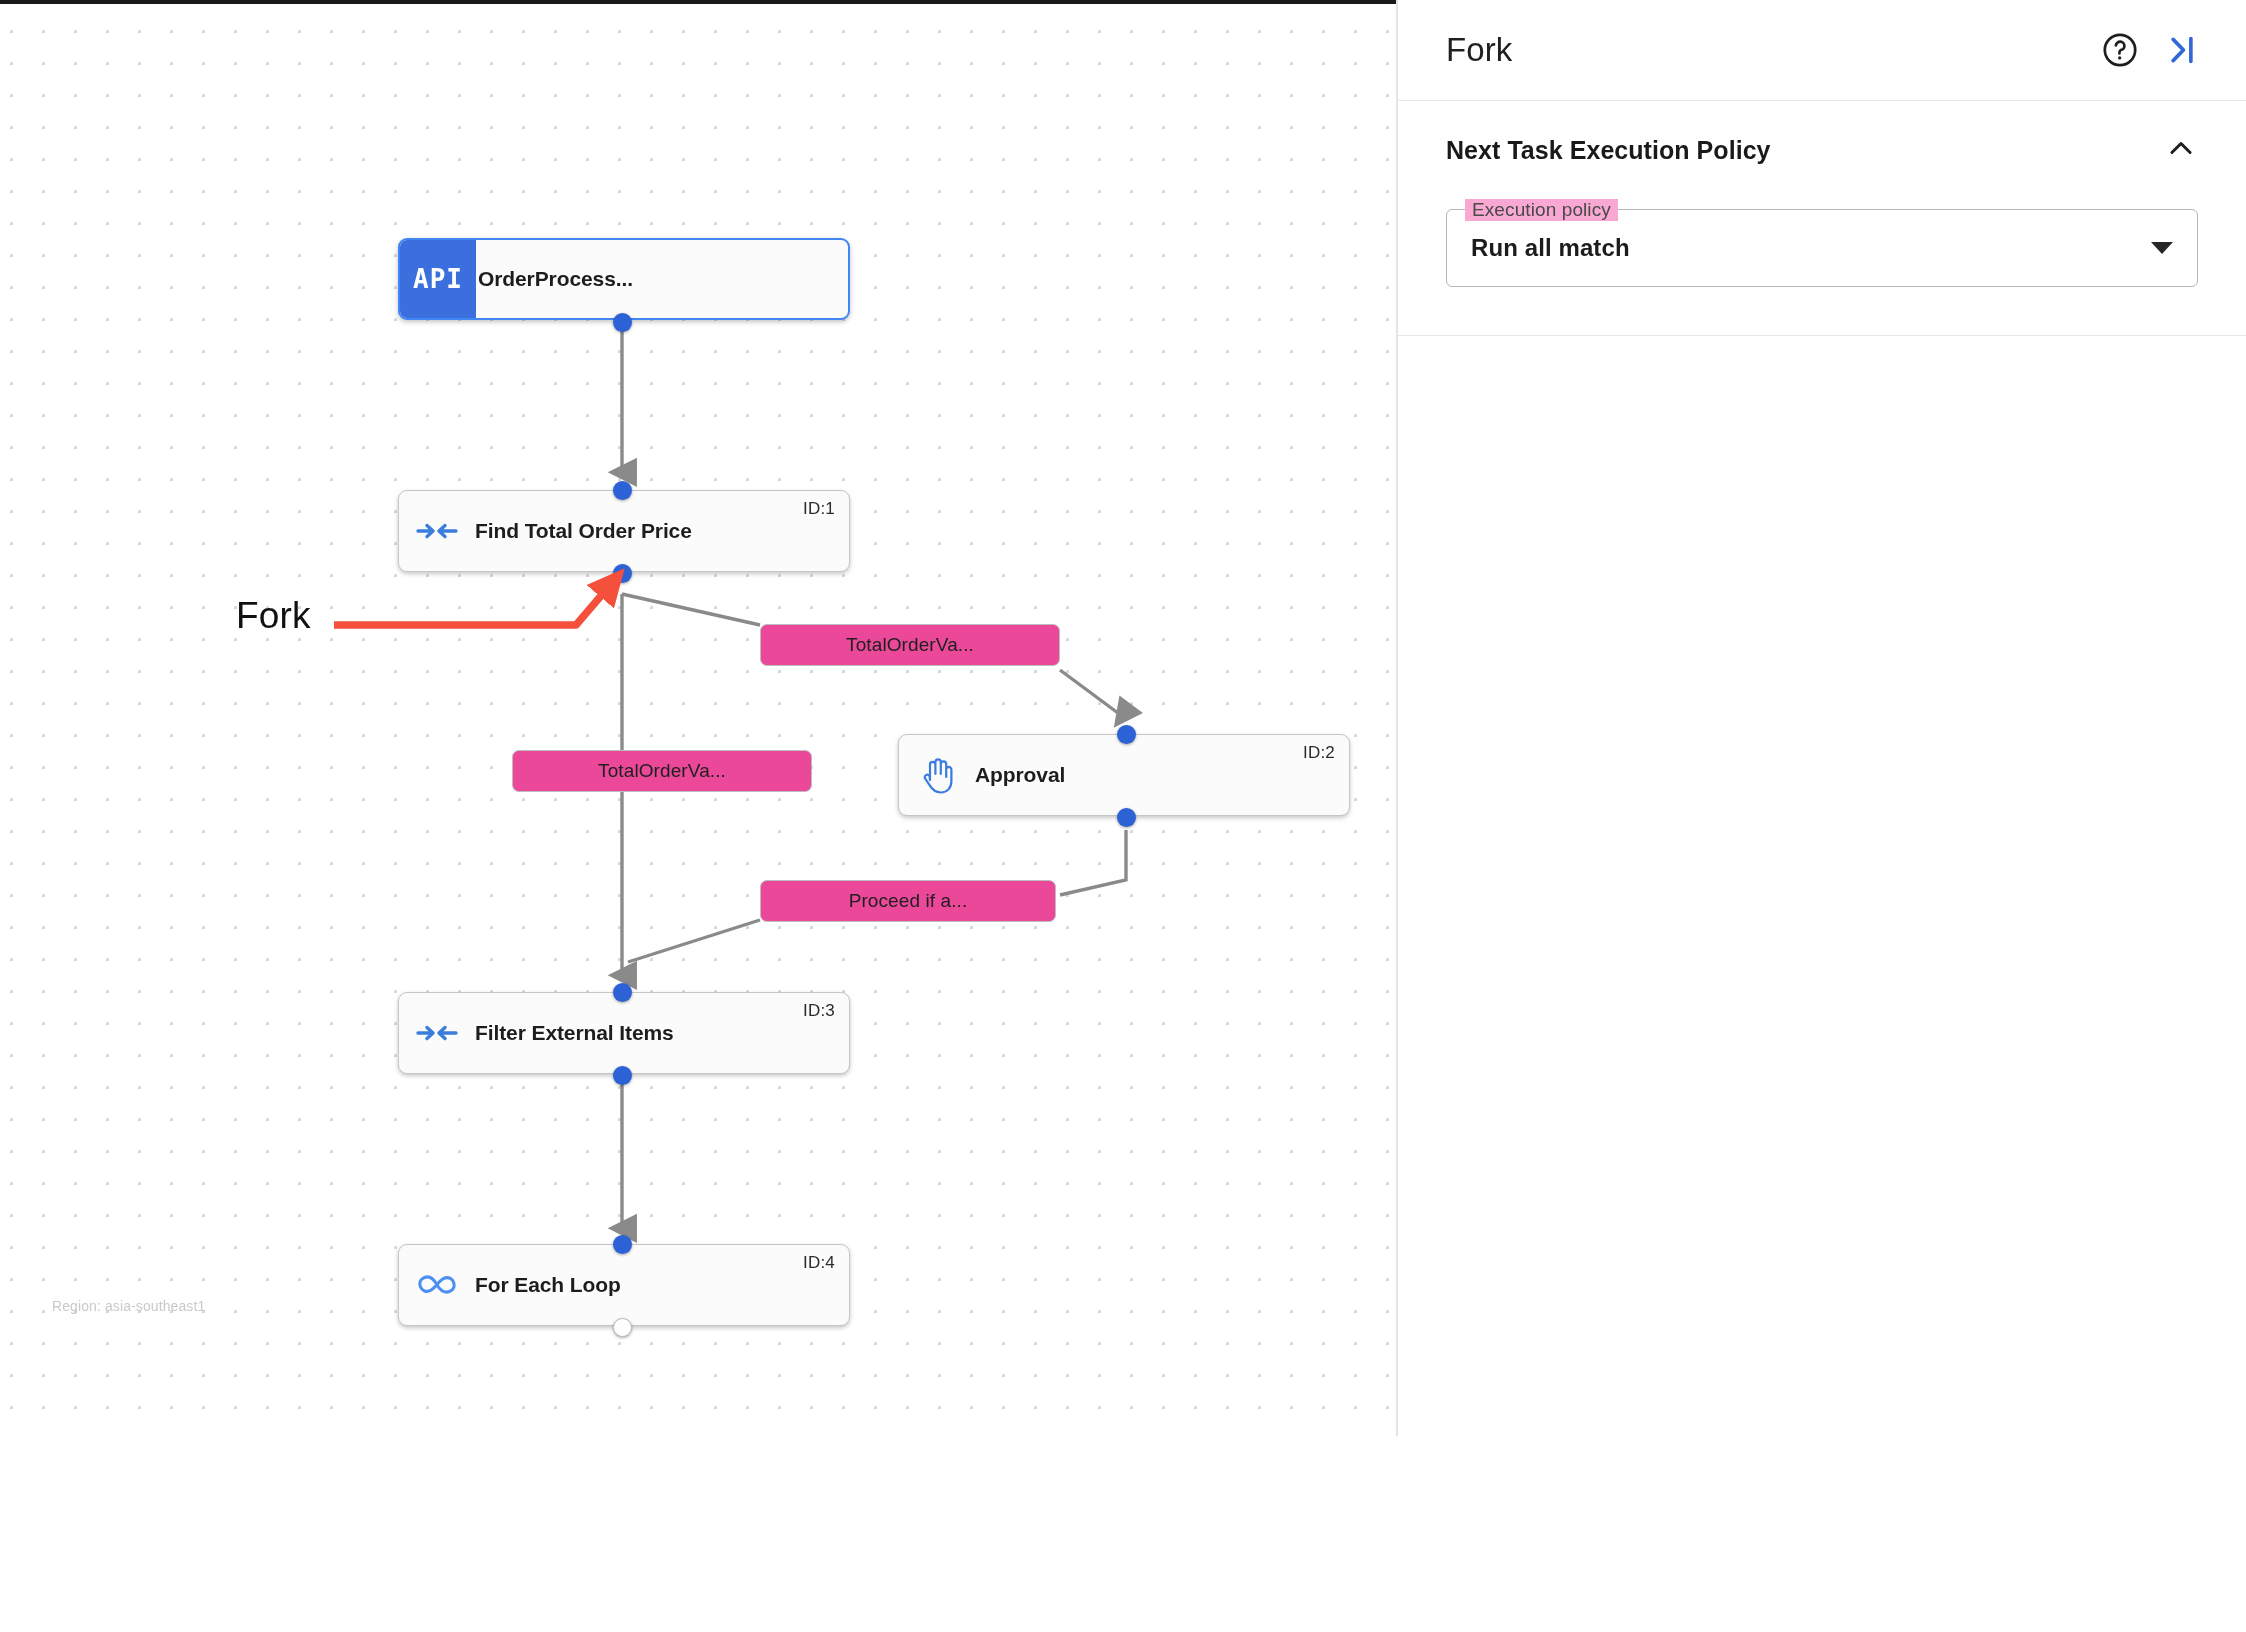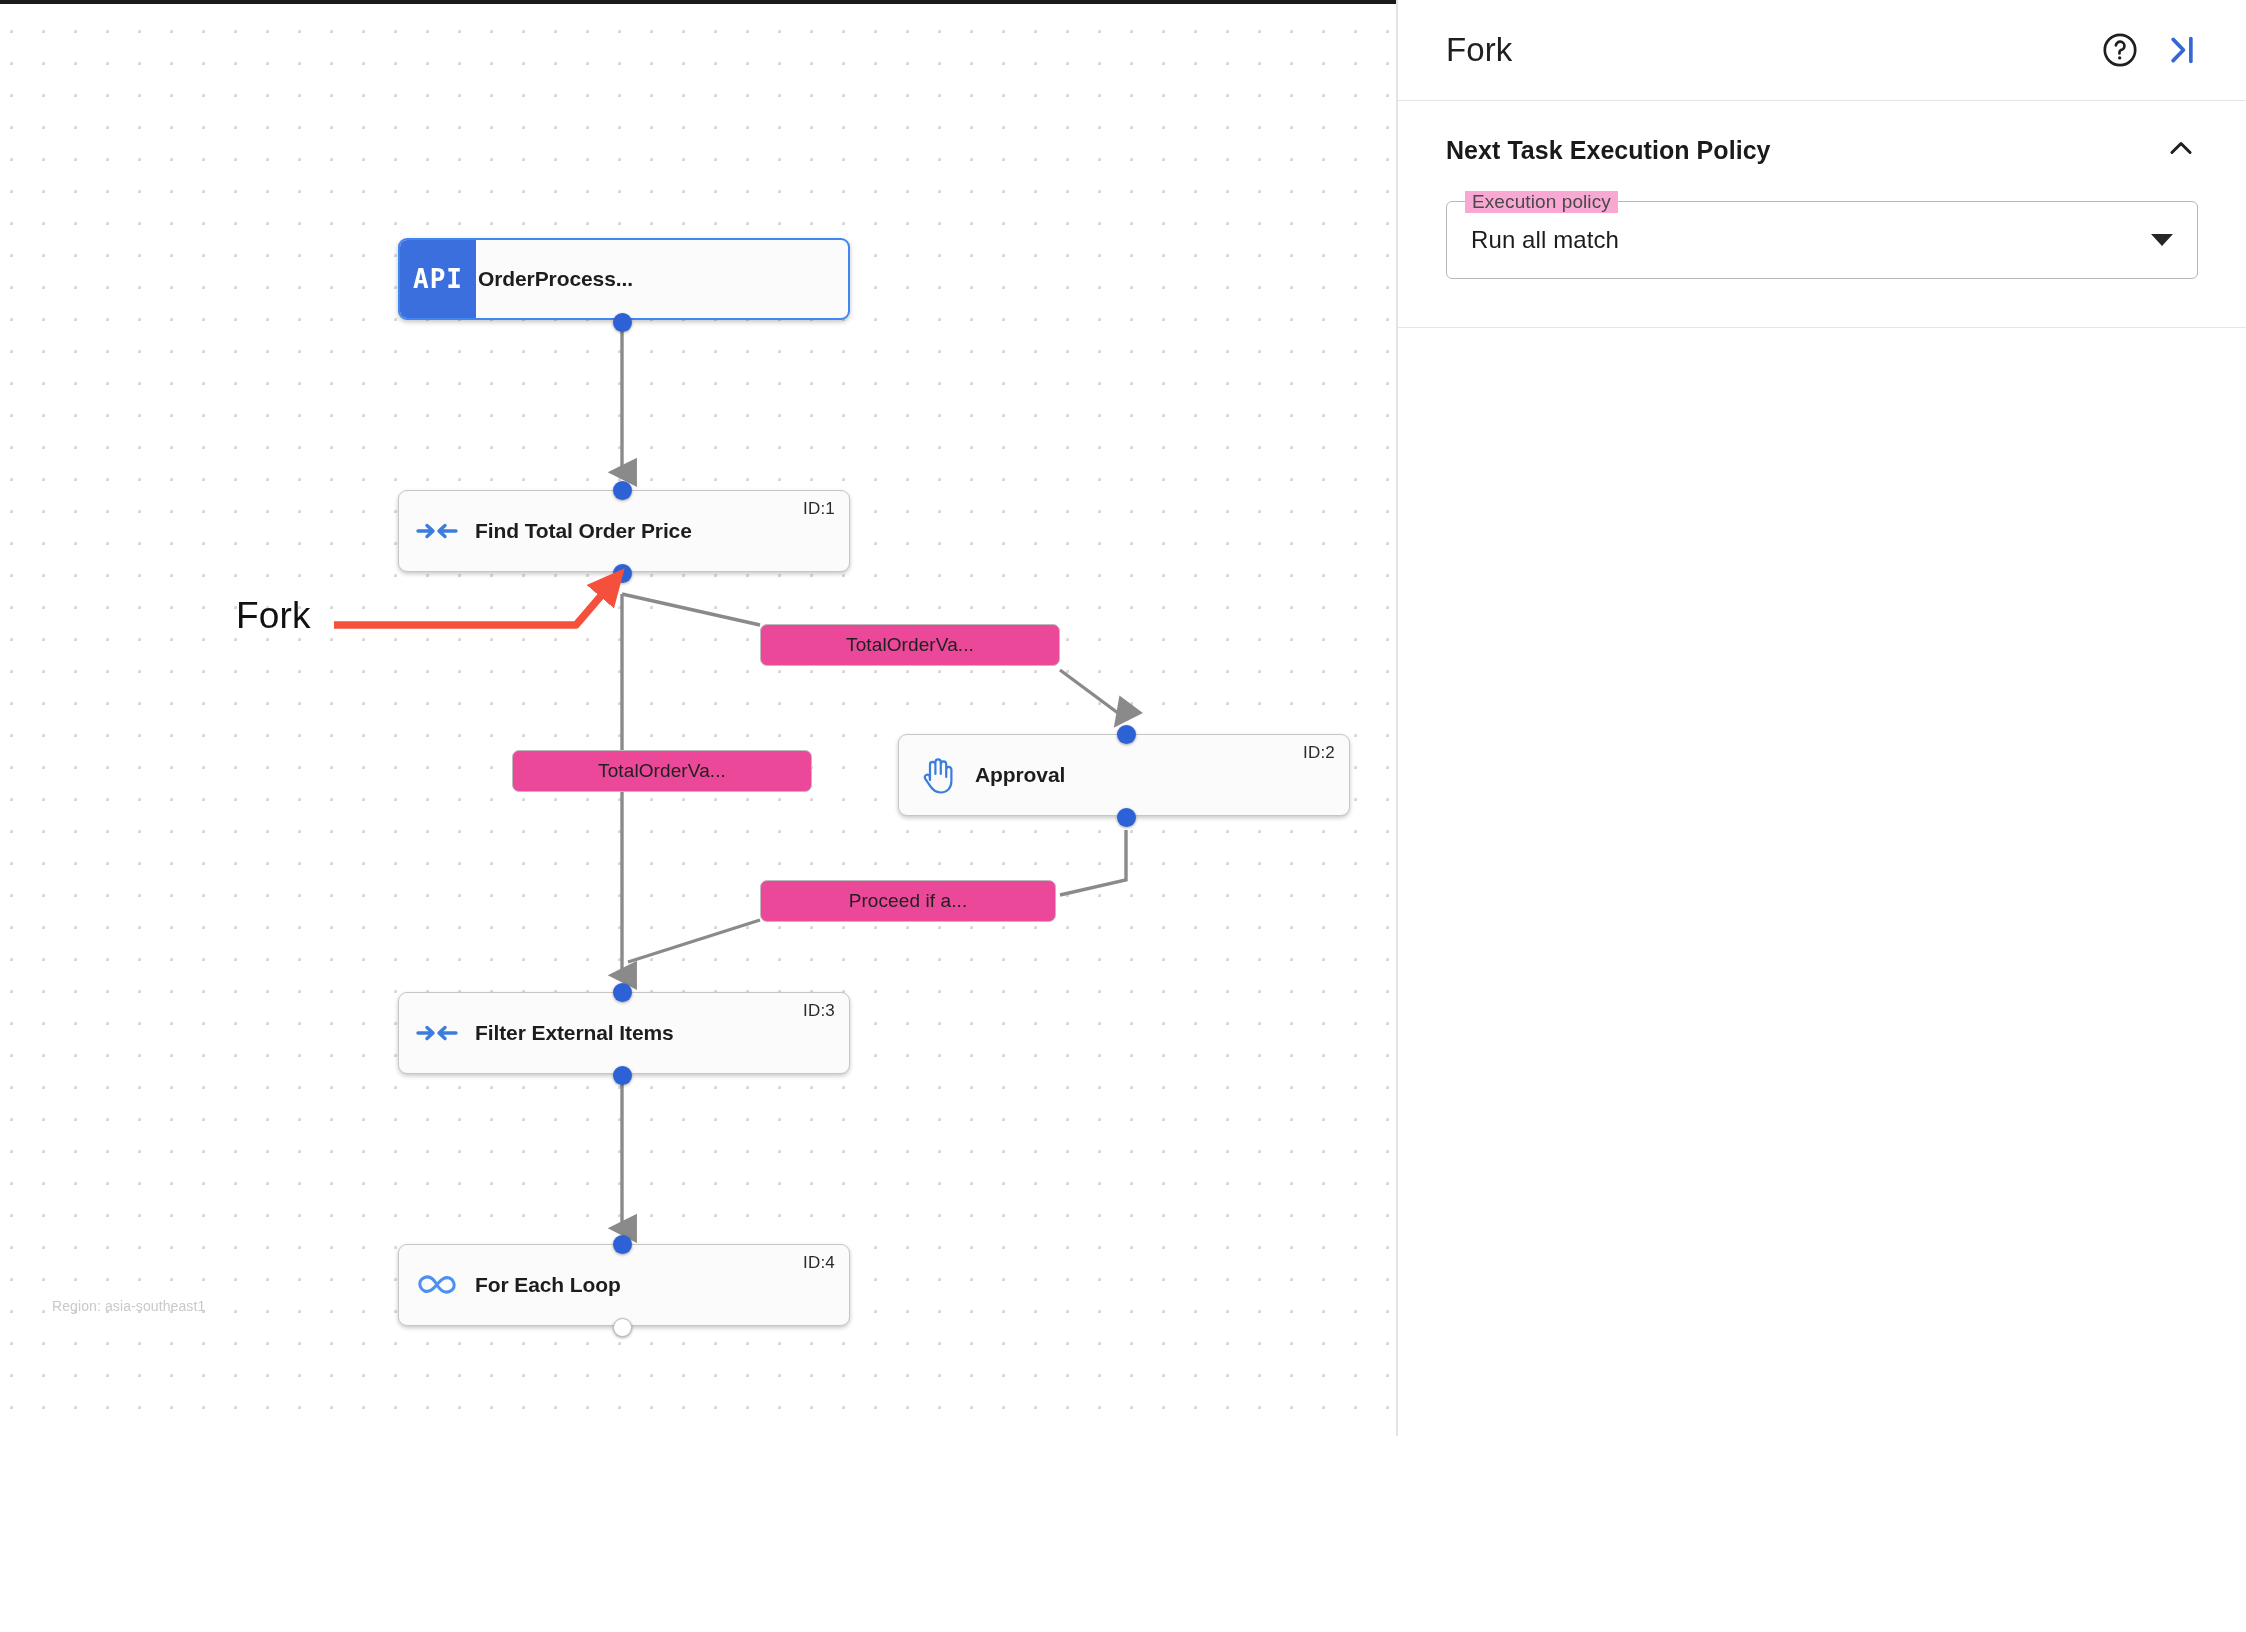--- a/index.html
+++ b/index.html
@@ -210,21 +210,21 @@
   }
   .hdr-icon-btn svg { display: block; }
 
   #policy-section {
     border-bottom: 1.5px solid #e6e6e6;
     padding: 30px 48px 48px 48px;
   }
   #policy-head {
     display: flex;
     align-items: center;
-    margin-bottom: 32px;
+    margin-bottom: 40px;
     cursor: pointer;
   }
   #policy-title {
     font-size: 25px;
     font-weight: 700;
     color: #1a1a1a;
     flex: 1;
     letter-spacing: 0.05px;
   }
 
@@ -247,20 +247,21 @@
     padding: 0 7px;
     font-size: 19px;
     color: #494949;
     letter-spacing: 0.1px;
   }
   .md-field-value {
     font-size: 24px;
     color: #1c1c1c;
     flex: 1;
     letter-spacing: 0.1px;
+    font-weight: bold;
   }
   .md-caret {
     width: 0; height: 0;
     border-left: 11px solid transparent;
     border-right: 11px solid transparent;
     border-top: 12px solid #262626;
     margin-left: 12px;
   }
   #panel-body-rest { flex: 1; background: #ffffff; }
 </style>

